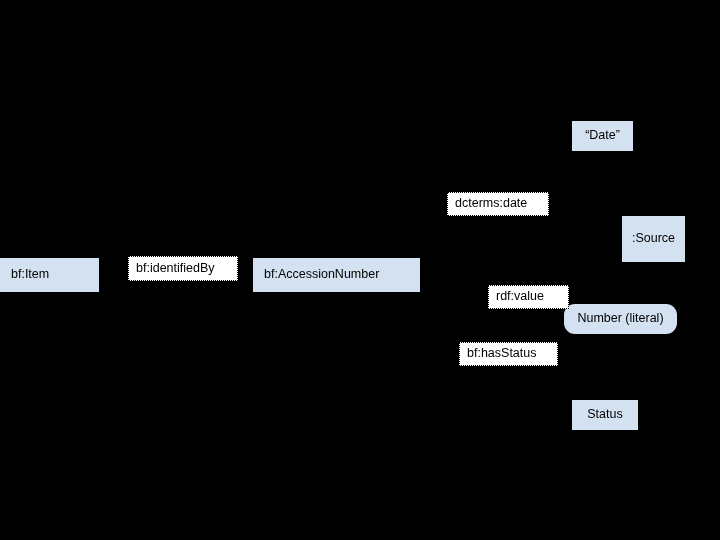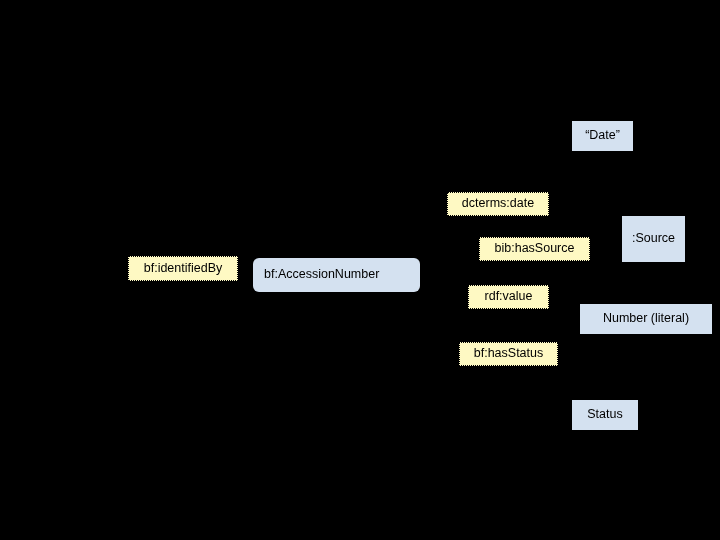--- a/index.html
+++ b/index.html
@@ -30,82 +30,82 @@
   .node.left-text {
     justify-content: flex-start;
     padding-left: 11px;
   }
   .node.center-text {
     justify-content: center;
     padding: 6px 8px;
   }
   .edge-label {
     position: absolute;
-    background: #fef9c3;
+    background: #ffffff;
     color: #000000;
     font-size: 12.5px;
     line-height: 1.1;
     border: 1px dotted #000000;
     display: flex;
     align-items: center;
-    justify-content: center;
+    justify-content: flex-start;
     box-sizing: border-box;
     padding: 0 7px;
     white-space: nowrap;
   }
   .edge-line {
     position: absolute;
     background: #000000;
   }
 </style>
 </head>
 <body>
 
 <div id="canvas">
 
   <div class="edge-line" style="left:99px; top:274px; width:154px; height:1px;"></div>
   <div class="edge-line" style="left:420px; top:136px; width:152px; height:1px;"></div>
   <div class="edge-line" style="left:420px; top:231px; width:202px; height:1px;"></div>
   <div class="edge-line" style="left:420px; top:319px; width:168px; height:1px;"></div>
   <div class="edge-line" style="left:420px; top:403px; width:152px; height:1px;"></div>
 
+  <div class="node left-text" style="left:0px; top:258px; width:99px; height:34px;">
+    <span>bf:Item</span>
+  </div>
 
-  <div class="node left-text" style="left:253px; top:258px; width:167px; height:34px;border-radius:6px;">
+  <div class="node left-text" style="left:253px; top:258px; width:167px; height:34px;">
     <span>bf:AccessionNumber</span>
   </div>
 
   <div class="node center-text" style="left:572px; top:121px; width:61px; height:30px;">
     <span>“Date”</span>
   </div>
 
   <div class="node center-text" style="left:622px; top:216px; width:63px; height:46px;">
     <span>:Source</span>
   </div>
 
-  <div class="node center-text" style="left:580px; top:304px; width:132px; height:30px;">
+  <div class="node center-text" style="left:564px; top:304px; width:113px; height:30px;border-radius:11px;">
     <span>Number (literal)</span>
   </div>
 
   <div class="node center-text" style="left:572px; top:388px; width:66px; height:30px;margin-top:12px;">
     <span>Status</span>
   </div>
 
   <div class="edge-label" style="left:128px; top:256px; width:110px; height:25px;">
     <span>bf:identifiedBy</span>
   </div>
 
   <div class="edge-label" style="left:447px; top:192px; width:102px; height:24px;">
     <span>dcterms:date</span>
   </div>
 
-  <div class="edge-label" style="left:479px; top:237px; width:111px; height:24px;">
-    <span>bib:hasSource</span>
-  </div>
 
-  <div class="edge-label" style="left:468px; top:285px; width:81px; height:24px;">
+  <div class="edge-label" style="left:488px; top:285px; width:81px; height:24px;">
     <span>rdf:value</span>
   </div>
 
   <div class="edge-label" style="left:459px; top:342px; width:99px; height:24px;">
     <span>bf:hasStatus</span>
   </div>
 
 </div>
 
 </body></html>

